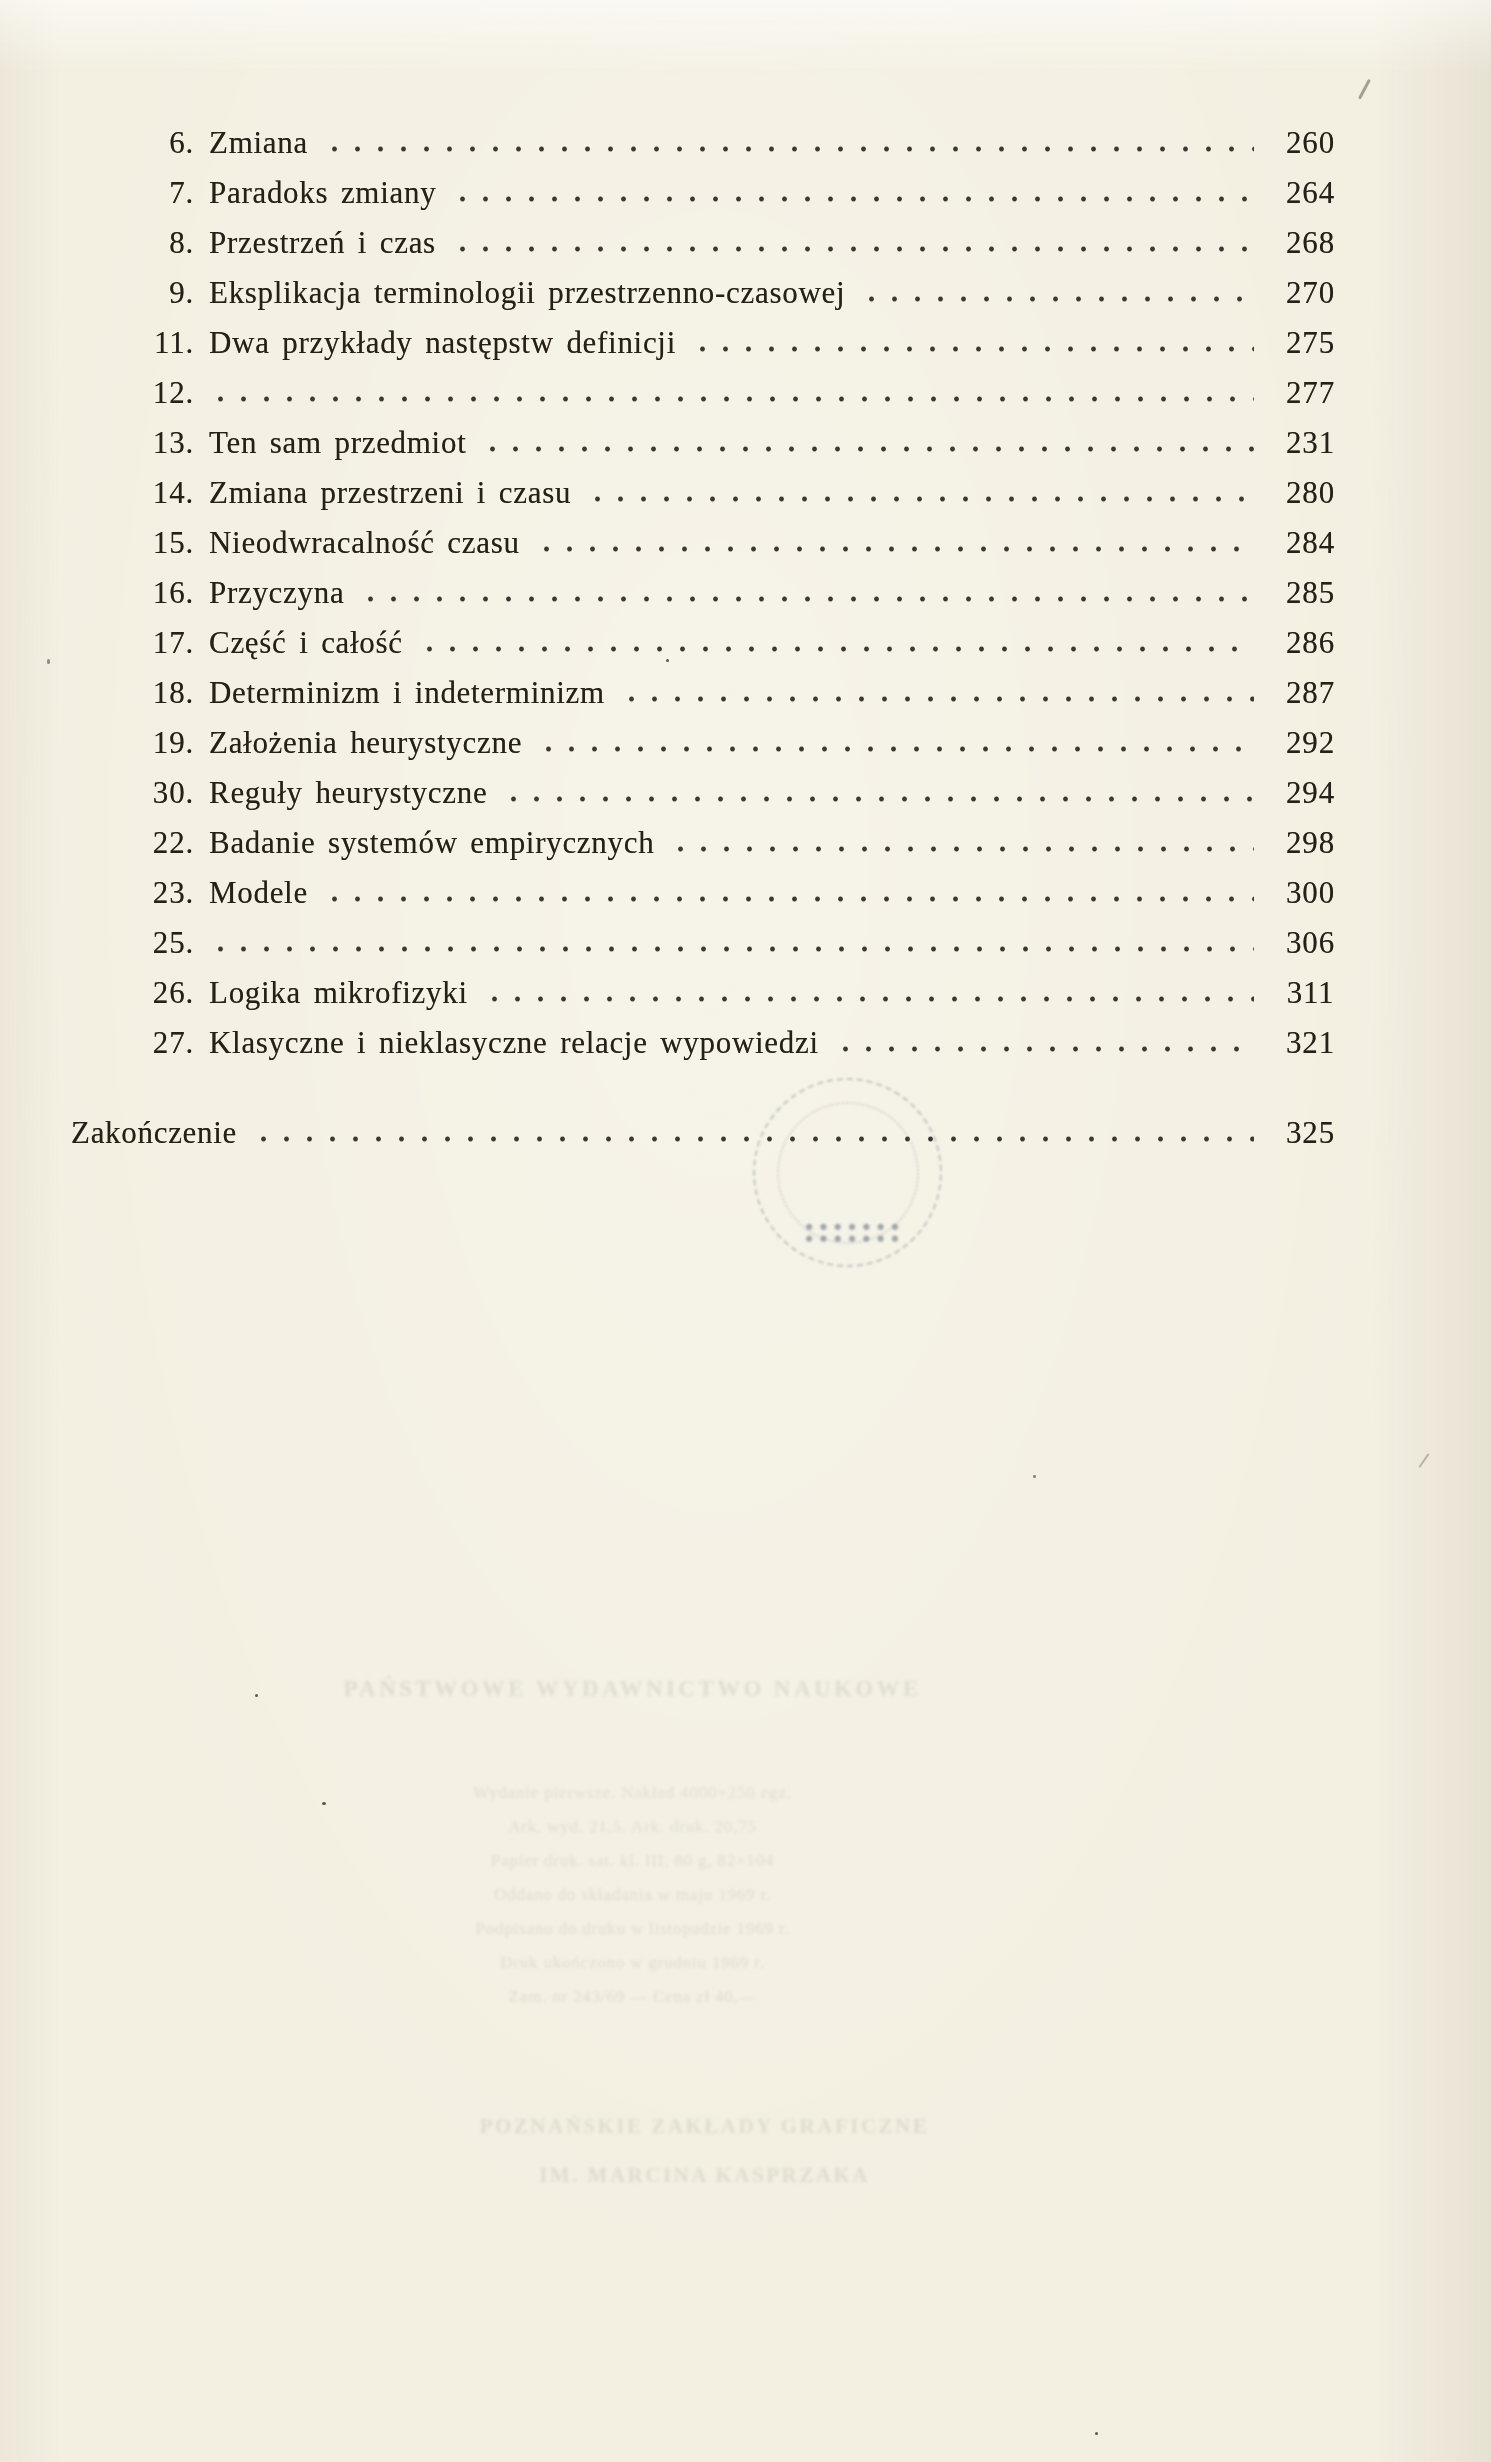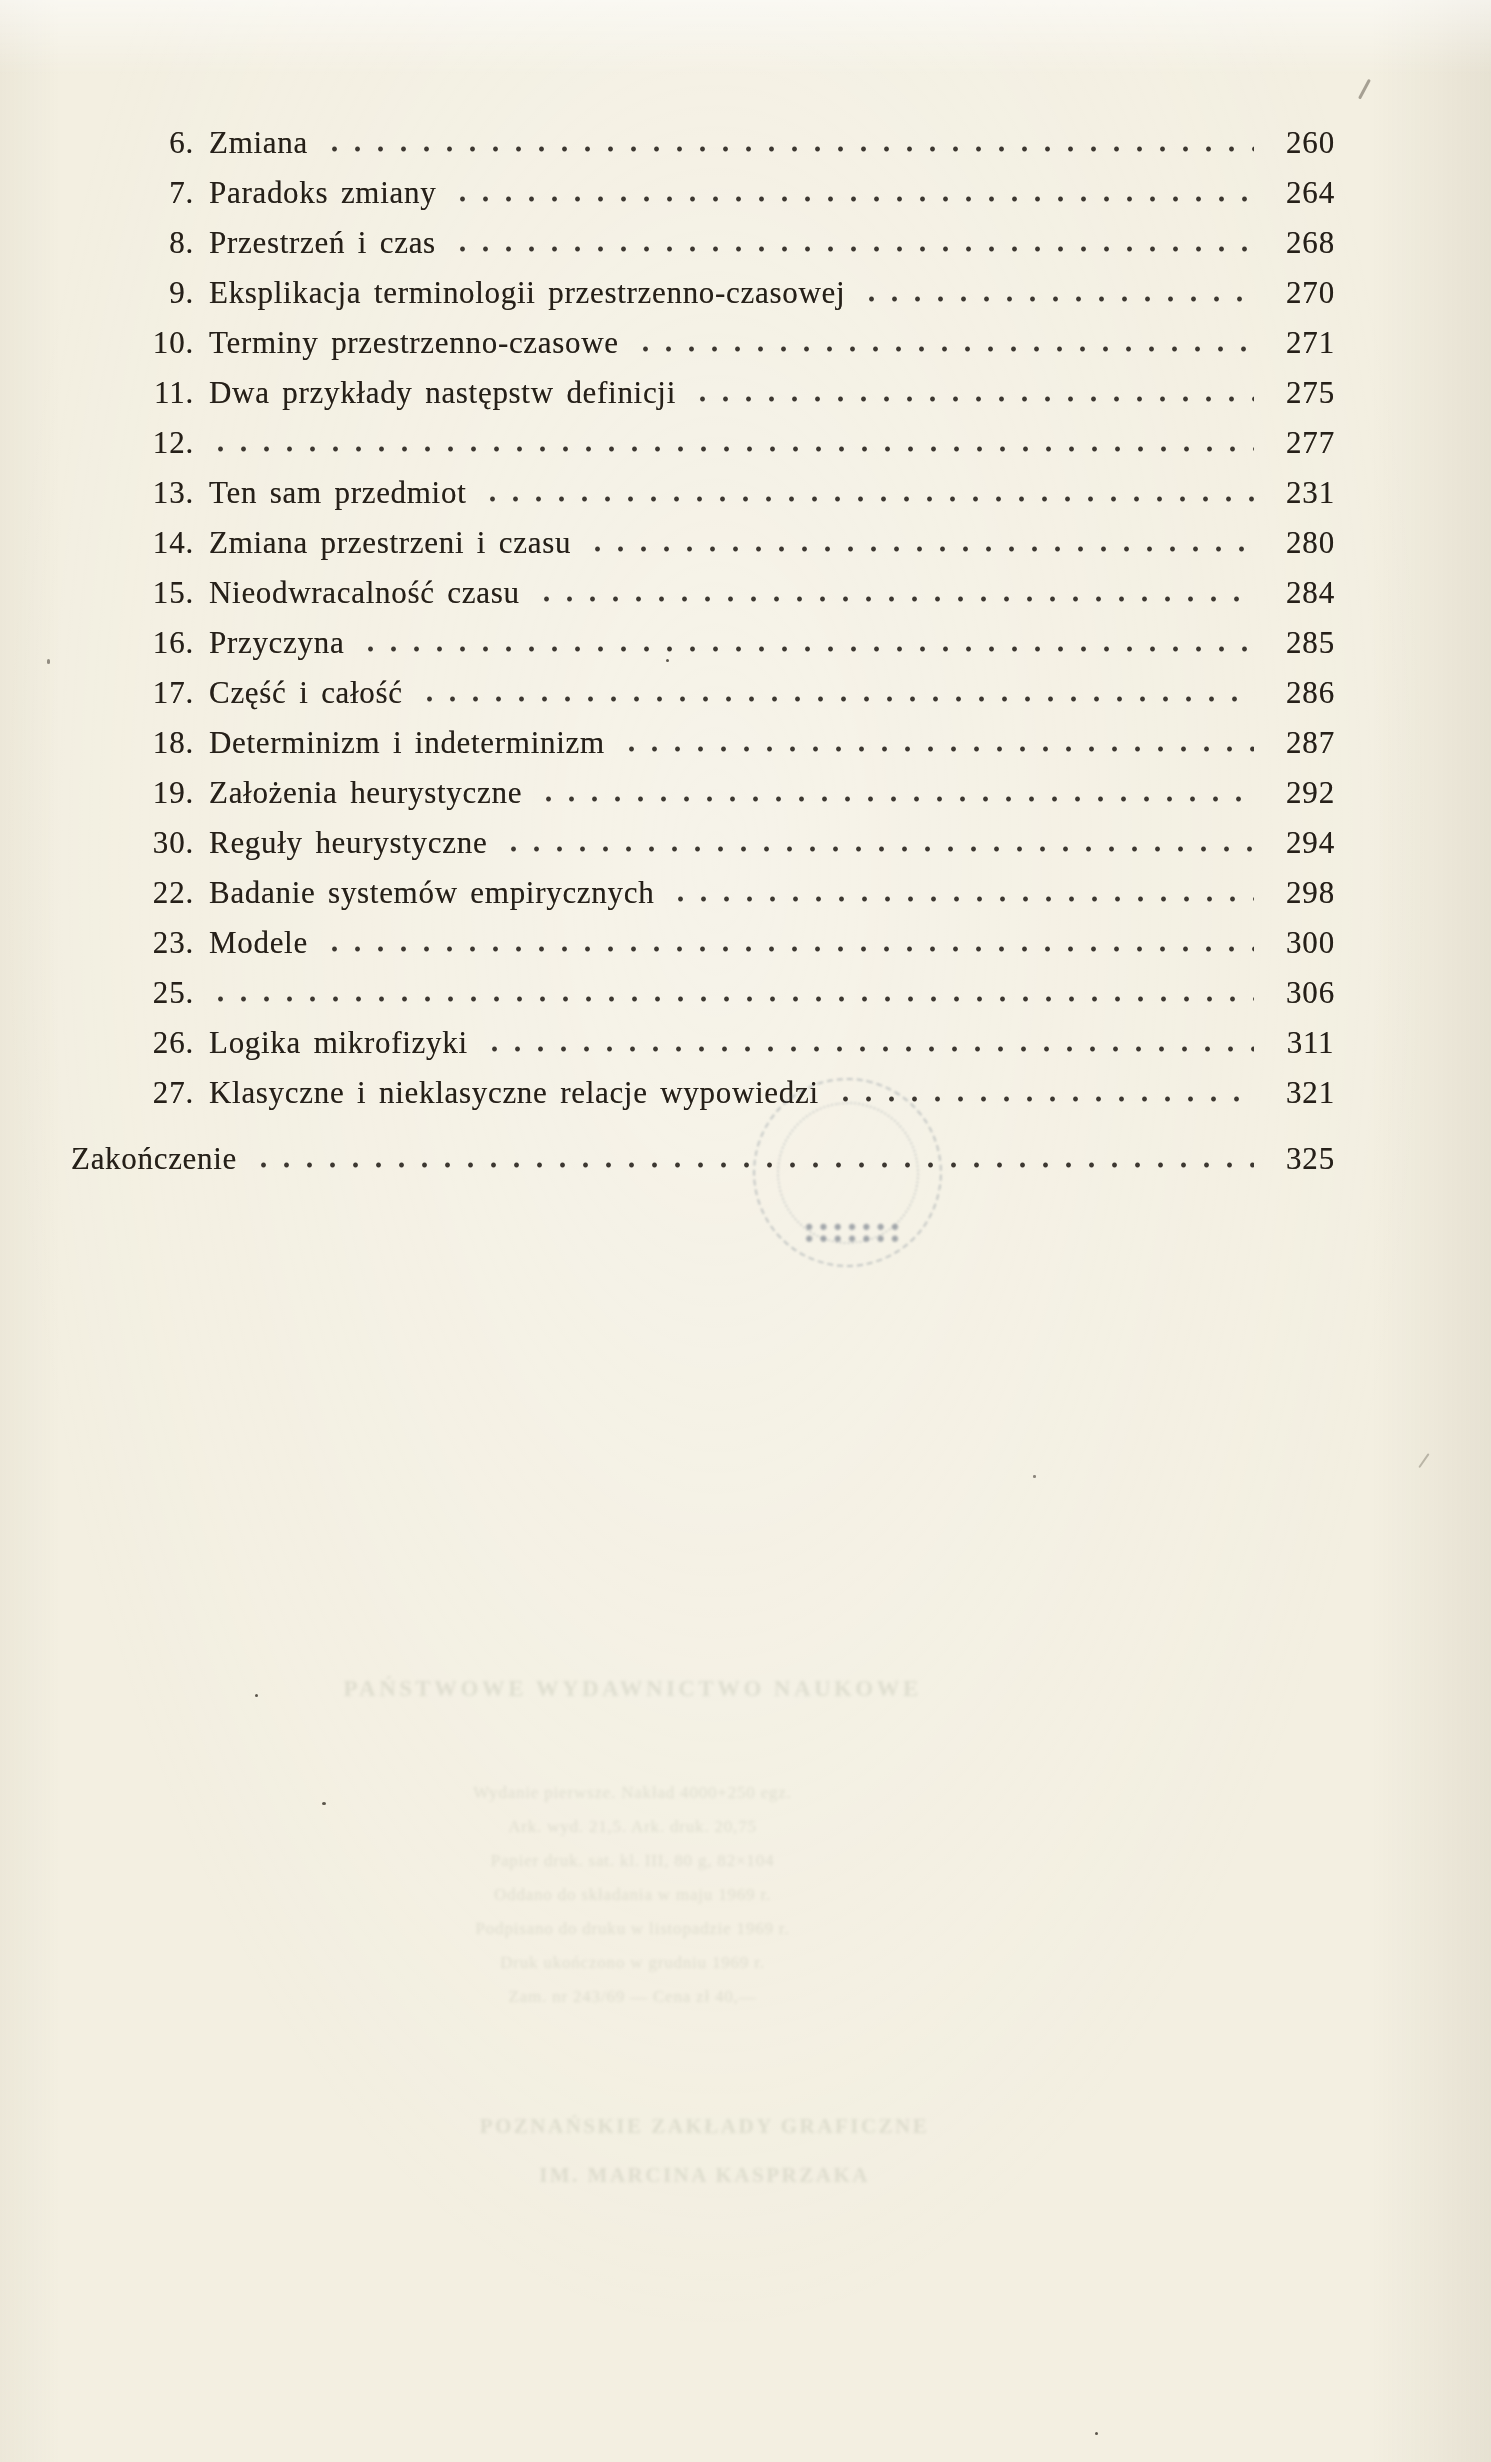--- a/index.html
+++ b/index.html
@@ -59,21 +59,21 @@
     background-position: left bottom;
   }
   .row .page {
     flex: none;
     width: 73px;
     text-align: center;
     letter-spacing: 0.8px;
   }
   .row.final {
     margin-left: 0;
-    margin-top: 16px;
+    margin-top: 40px;
   }
   .row.final .title { margin-left: 0; }
 
   
   .stamp {
     position: absolute;
     left: 753px;
     top: 1078px;
     width: 189px;
     height: 189px;
@@ -184,26 +184,20 @@
     <span class="page">268</span>
   </div>
 
   <div class="row">
     <span class="num">9.</span>
     <span class="title">Eksplikacja terminologii przestrzenno-czasowej</span>
     <span class="leader"></span>
     <span class="page">270</span>
   </div>
 
-  <div class="row">
-    <span class="num">10.</span>
-    <span class="title">Terminy przestrzenno-czasowe</span>
-    <span class="leader"></span>
-    <span class="page">271</span>
-  </div>
 
   <div class="row">
     <span class="num">11.</span>
     <span class="title">Dwa przykłady następstw definicji</span>
     <span class="leader"></span>
     <span class="page">275</span>
   </div>
 
   <div class="row">
     <span class="num">12.</span>

